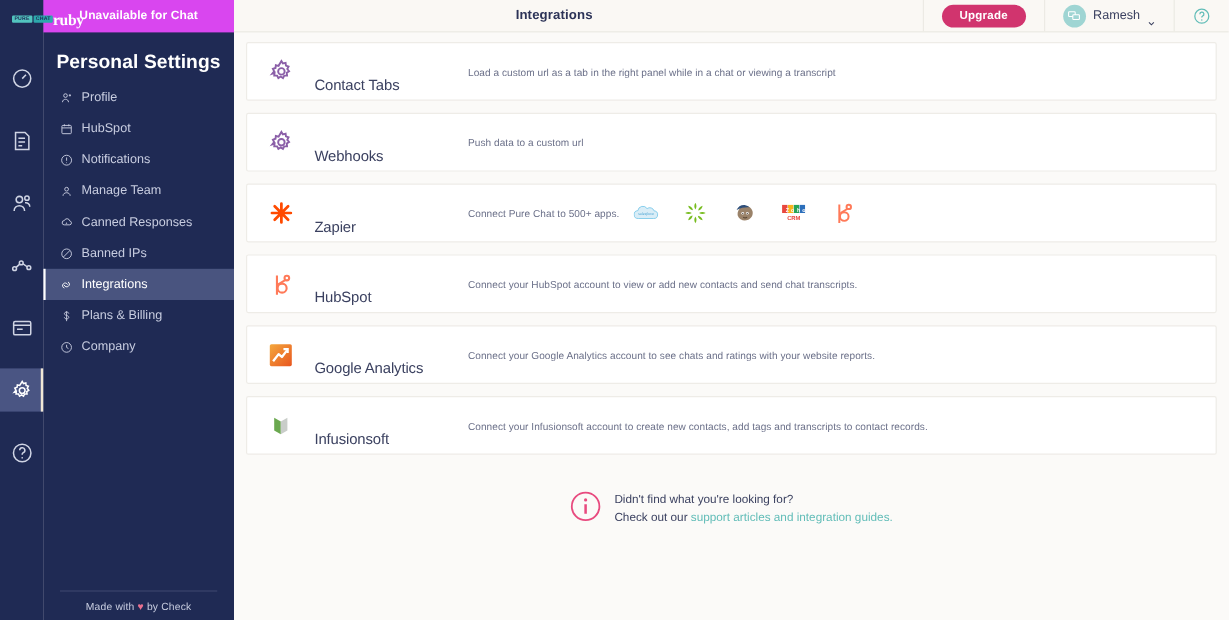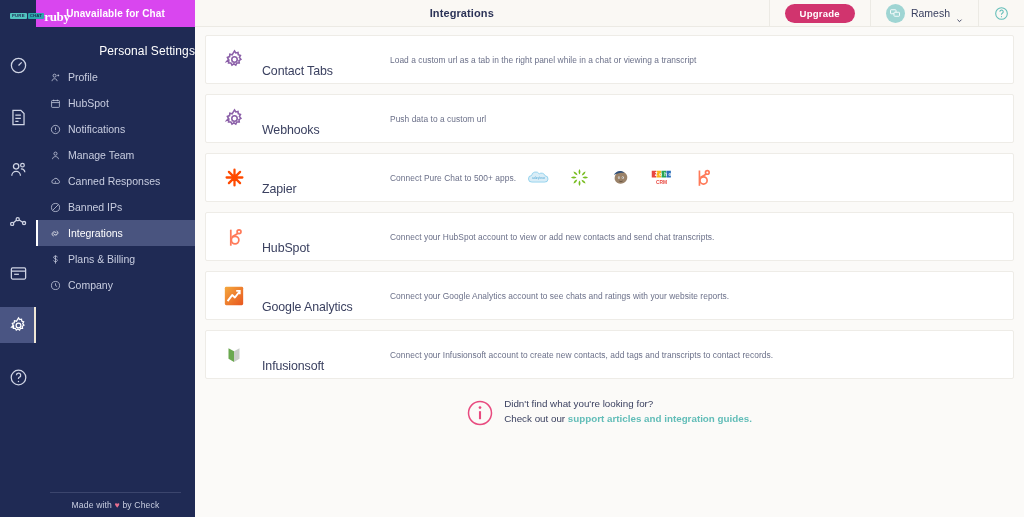--- a/index.html
+++ b/index.html
@@ -48,22 +48,22 @@
     width: 159px; flex: 0 0 159px; background: #1f2a54;
     position: relative; z-index: 2;
   }
   .status-banner {
     height: 27px; background: #d946ef; color: #ffffff;
     display: flex; align-items: center; justify-content: center;
     font-size: 10px; font-weight: bold; letter-spacing: .1px;
   }
   .nav { padding-top: 11px; }
   .nav-group-title {
-    color: #ffffff; font-size: 12px; font-weight: normal;
-    padding: 6px 0 6px 11px; letter-spacing: .1px; text-align: right;
+    color: #ffffff; font-size: 16px; font-weight: bold;
+    padding: 6px 0 6px 11px; letter-spacing: .1px;
   }
   .nav-item {
     display: flex; align-items: center; gap: 7px;
     height: 26px; padding-left: 13px; cursor: pointer;
     color: #c8cde0; font-size: 10.5px; position: relative;
   }
   .nav-item .ni { width: 12px; height: 12px; flex: 0 0 12px;
                   display: flex; align-items: center; justify-content: center; }
   .nav-item .ni svg { width: 11px; height: 11px; display: block; }
   .nav-item.active { background: #49547f; color: #ffffff; }
@@ -132,26 +132,26 @@
     width: 128px; flex: 0 0 128px; font-size: 12.4px; color: #3b4160;
     letter-spacing: -.1px;
     margin-top: 23px;
   }
   .card-desc { flex: 1; font-size: 8.4px; color: #6b7089; letter-spacing: .05px; }
   .card-apps { display: flex; align-items: center; gap: 20px; padding-right: 300px; }
   .app-ico { width: 21px; height: 21px; display: block; }
 
   
   .help-block {
-    display: flex; align-items: flex-end; justify-content: center;
-    gap: 11px; margin-top: 17px;
+    display: flex; align-items: flex-start; justify-content: center;
+    gap: 11px; margin-top: 30px;
   }
   .info-circle { width: 26px; height: 26px; flex: 0 0 26px; display: block; }
   .help-lines { font-size: 9.8px; color: #3b4160; line-height: 15px; }
-  .help-lines a { color: #62bdb8; text-decoration: none; font-weight: bold; }
+  .help-lines a { color: #62bdb8; text-decoration: none; }
 </style>
 </head>
 <body>
 
 <div id="app">
 
   <div class="rail">
     <div class="logo">
       <div class="logo-badge">
         <span>PURE</span>

